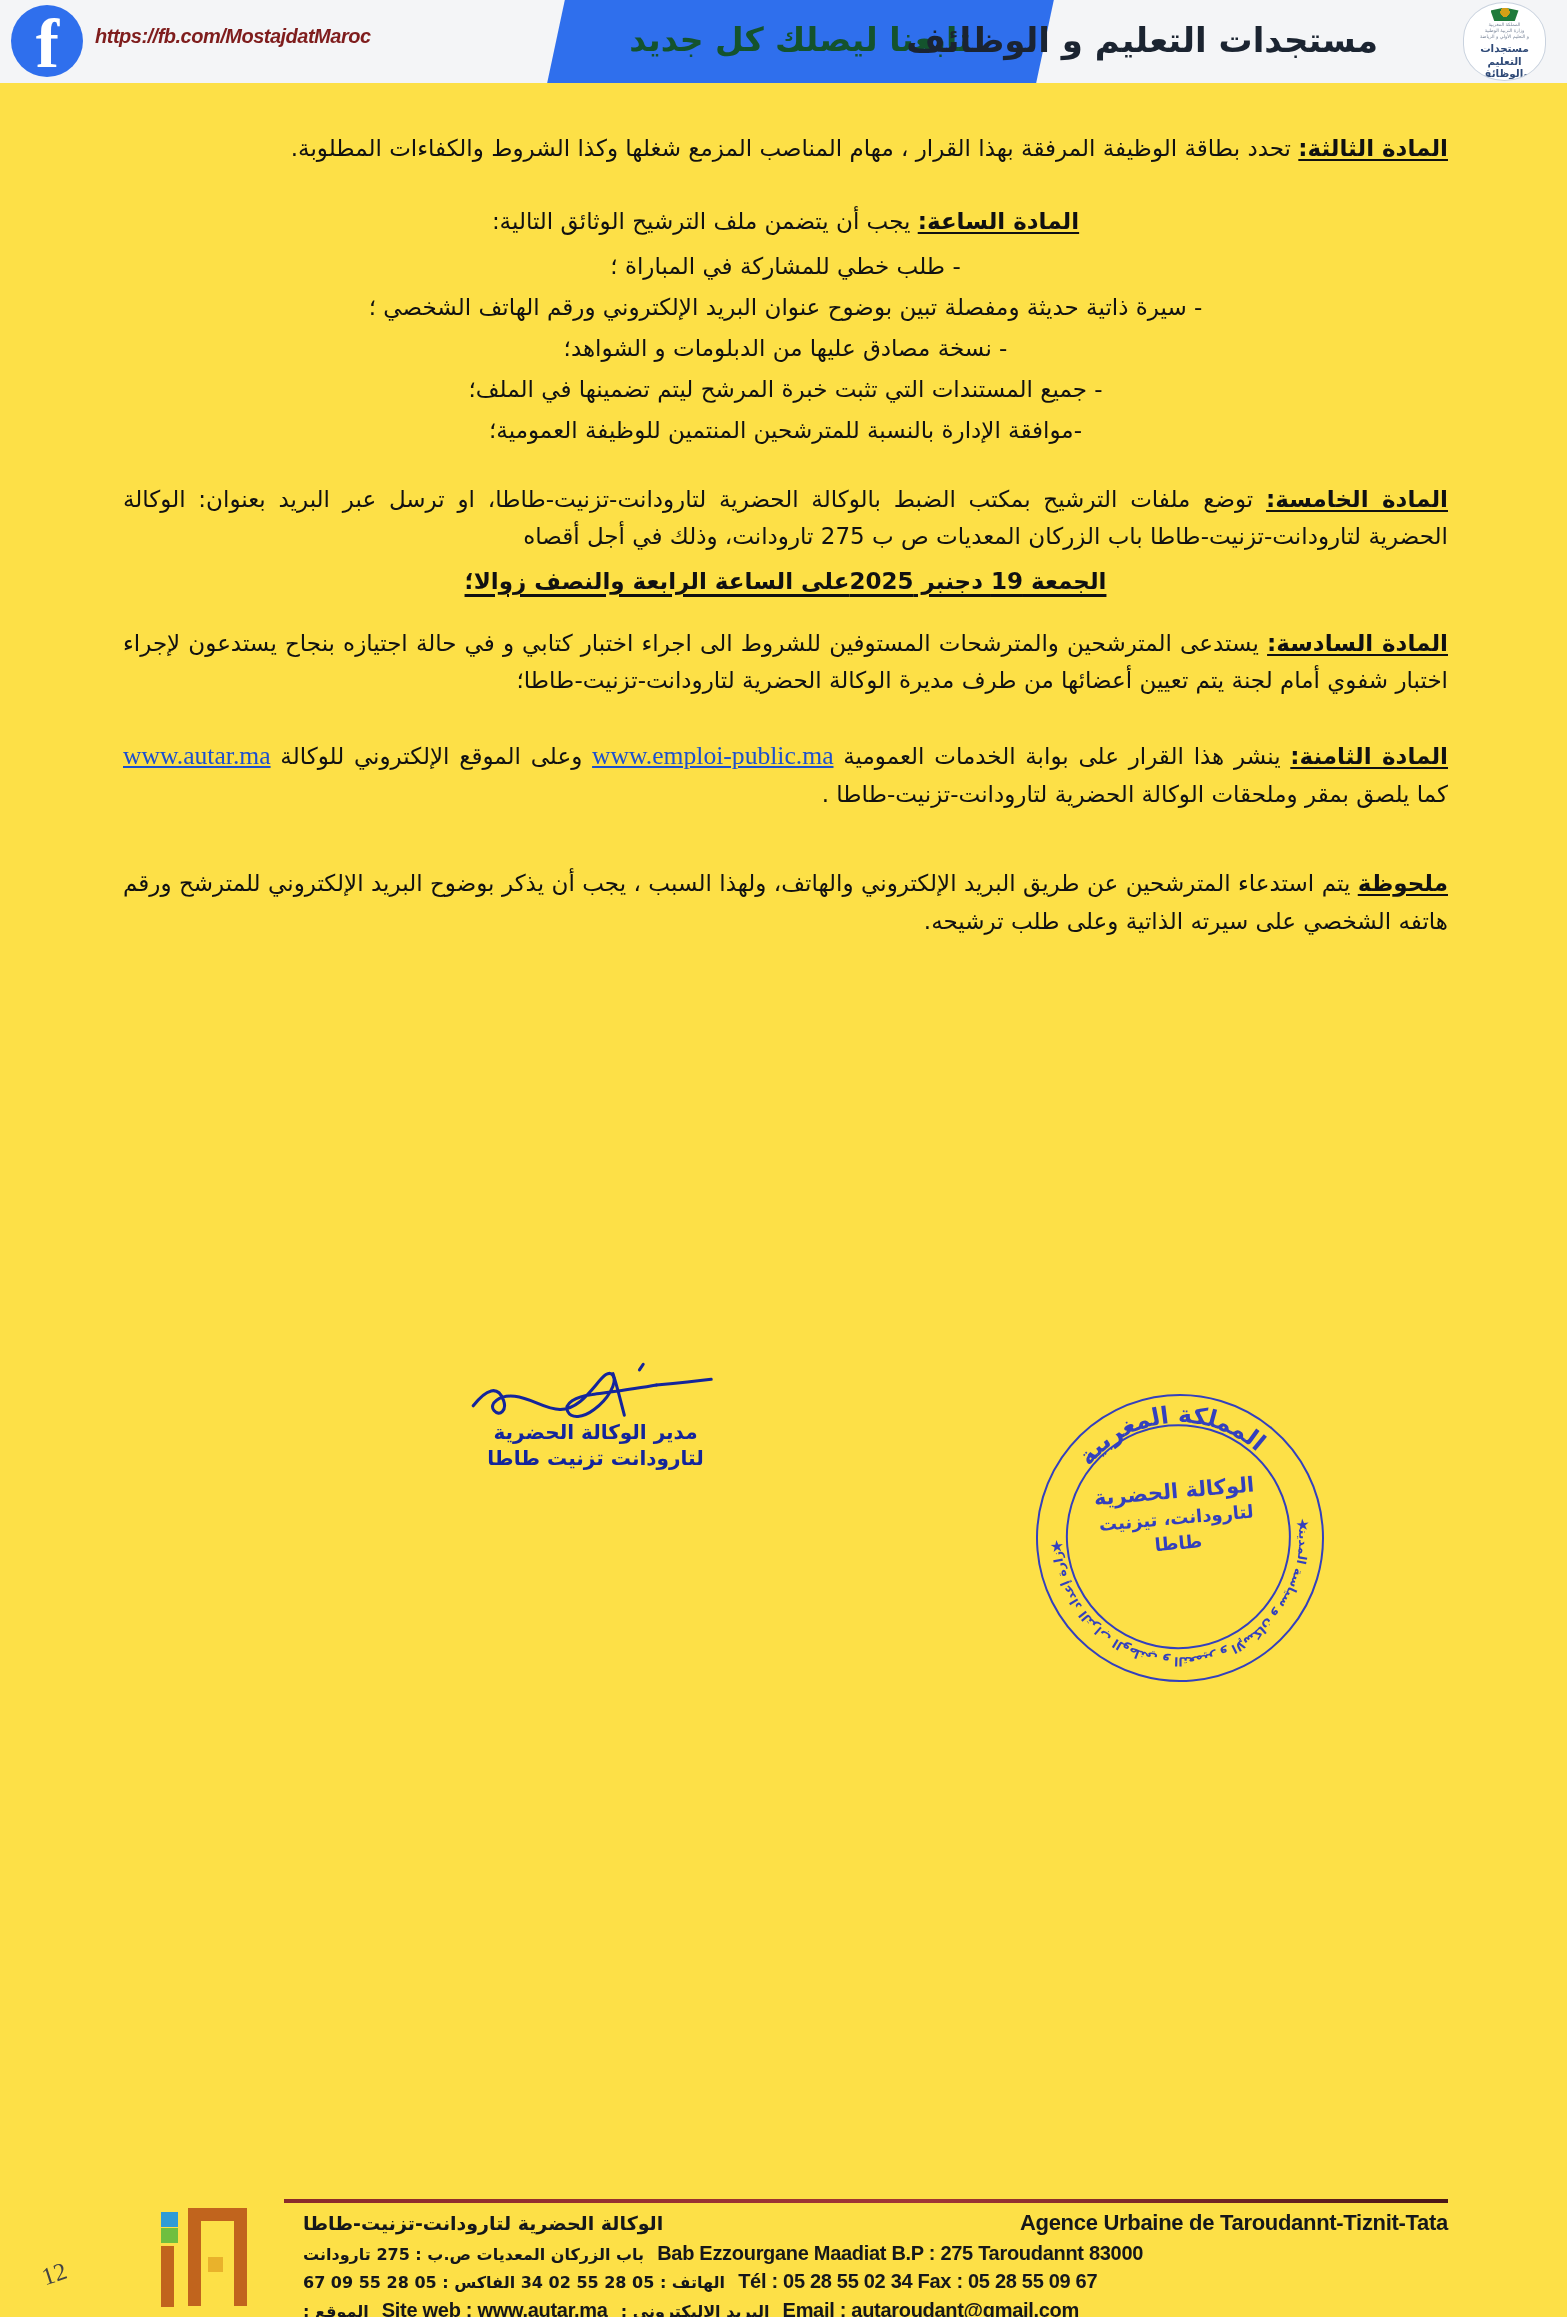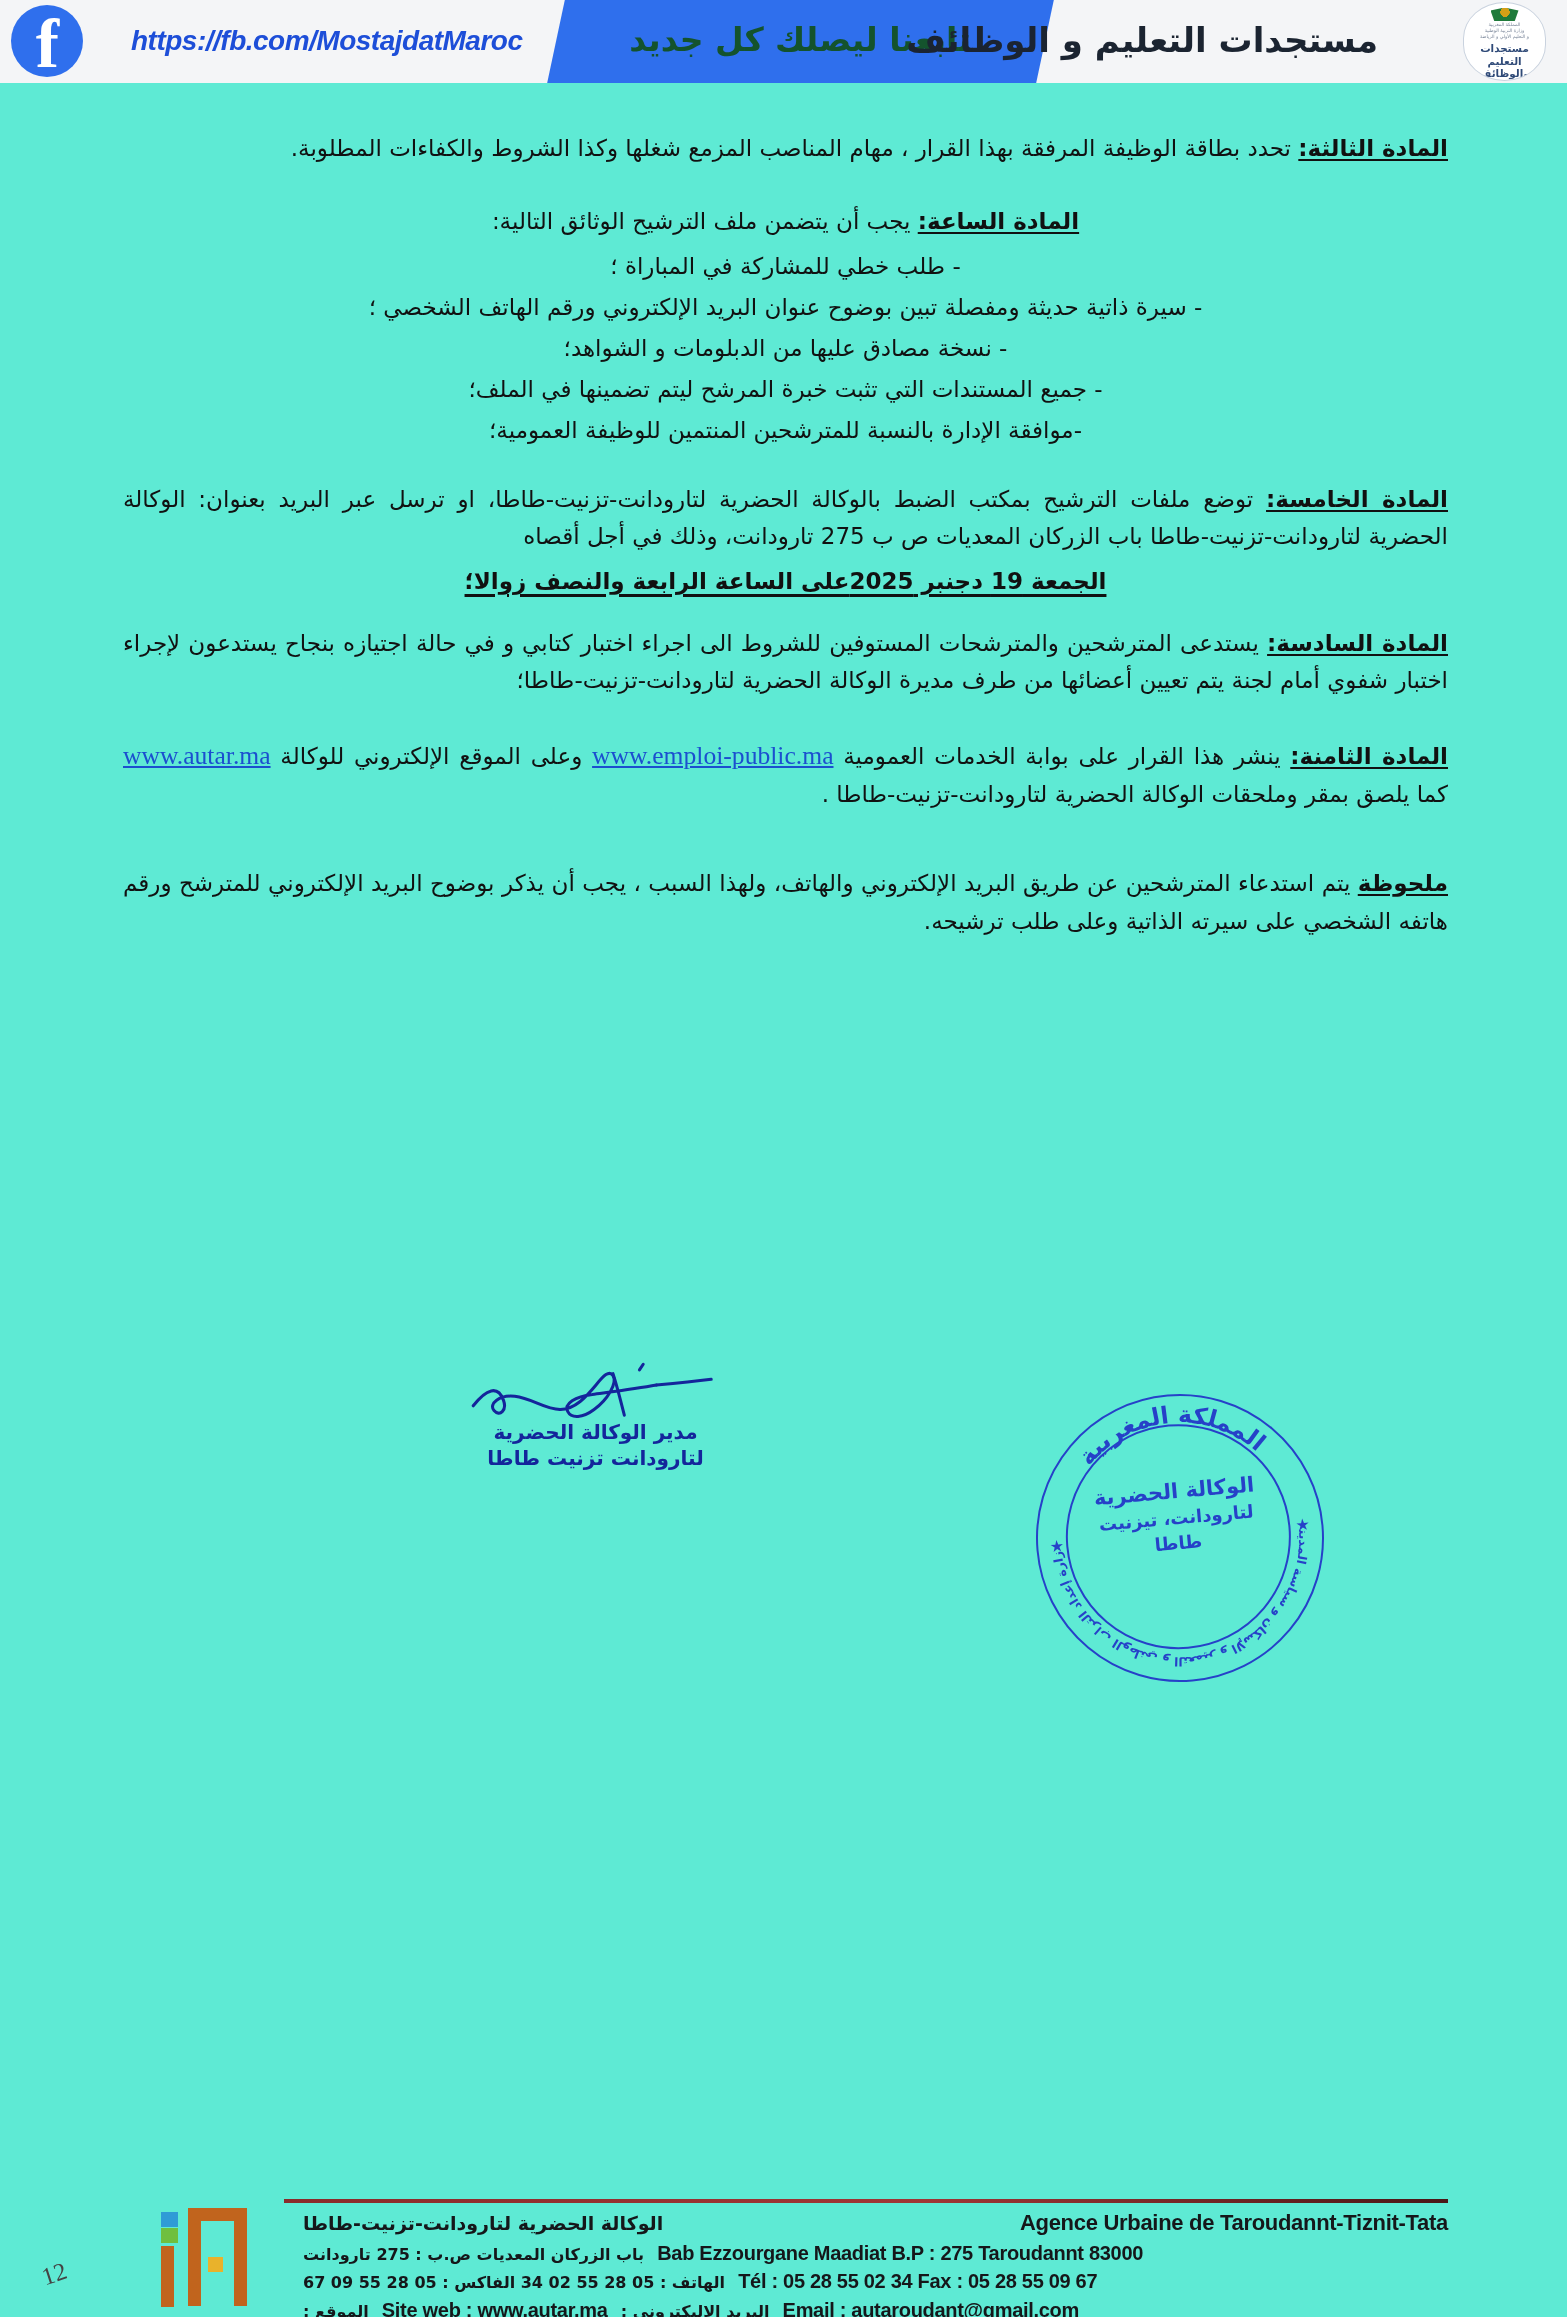--- a/index.html
+++ b/index.html
@@ -43,25 +43,24 @@
     line-height: 0.96;
     letter-spacing: 0;
   }
   .banner-url {
     position: absolute;
     left: 95px; top: 24.6px;
     direction: ltr;
     font-family: "Liberation Sans", sans-serif;
     font-weight: bold;
     font-style: italic;
-    font-size: 28px;
-    color: #1d4ed8;
+    font-size: 20px;
+    color: #7f1d1d;
     letter-spacing: -0.5px;
     white-space: nowrap;
-    margin-left: 36px;
   }
   .banner-ribbon {
     position: absolute;
     left: 556px; top: 0;
     width: 489px; height: 83px;
     background: #2f6fed;
     transform: skewX(-12deg);
   }
   .banner-ribbon-text {
     position: absolute;
@@ -127,21 +126,21 @@
     text-align: center;
     margin-top: 1.9px;
   }
 
   
   .sheet {
     position: absolute;
     left: 0; top: 83px;
     width: 1567px;
     height: 2234px;
-    background: #5eead4;
+    background: #fde047;
   }
 
   
   .doc {
     position: absolute;
     left: 123px;
     top: 47px;
     width: 1325px;
     direction: rtl;
     text-align: justify;

